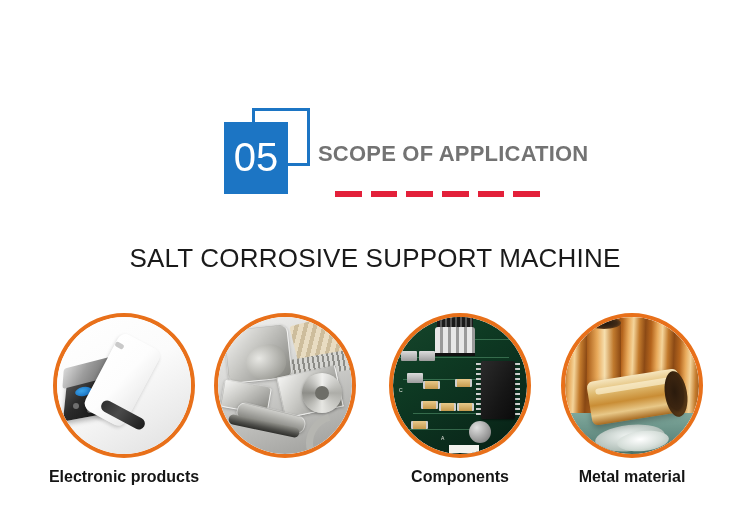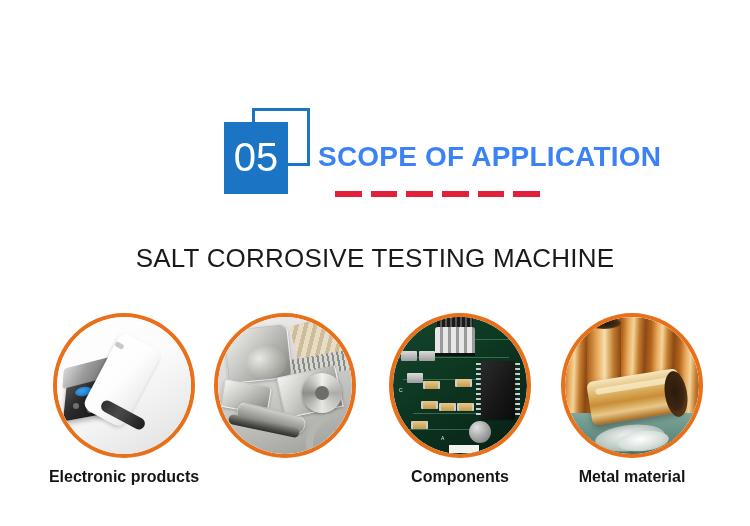--- a/index.html
+++ b/index.html
@@ -66,23 +66,23 @@
     font-weight: 400;
     letter-spacing: 0px;
     line-height: 1;
     margin-top: -2px;
   }
 
   .scope-title {
     position: absolute;
     left: 318px;
     top: 111px;
-    font-size: 28px;
+    font-size: 22px;
     font-weight: 700;
-    color: #3b82f6;
+    color: #737373;
     letter-spacing: 0.2px;
     white-space: nowrap;
     font-family: "Liberation Sans", sans-serif;
   }
 
   
   .dash-rule {
     position: absolute;
     left: 335px;
     top: 161px;
@@ -450,21 +450,21 @@
       <span class="dash"></span>
       <span class="dash"></span>
       <span class="dash"></span>
       <span class="dash"></span>
       <span class="dash"></span>
       <span class="dash"></span>
     </div>
 
   </div>
 
-  <div class="main-title">SALT CORROSIVE TESTING MACHINE</div>
+  <div class="main-title">SALT CORROSIVE SUPPORT MACHINE</div>
 
   <div class="cards">
 
     <div class="card card-1">
       <div class="circle">
         <div class="circle-inner">
           <div class="ph-elec">
             <div class="blackbox"></div>
             <div class="blackbox-top"></div>
             <div class="blue-dot"></div>

